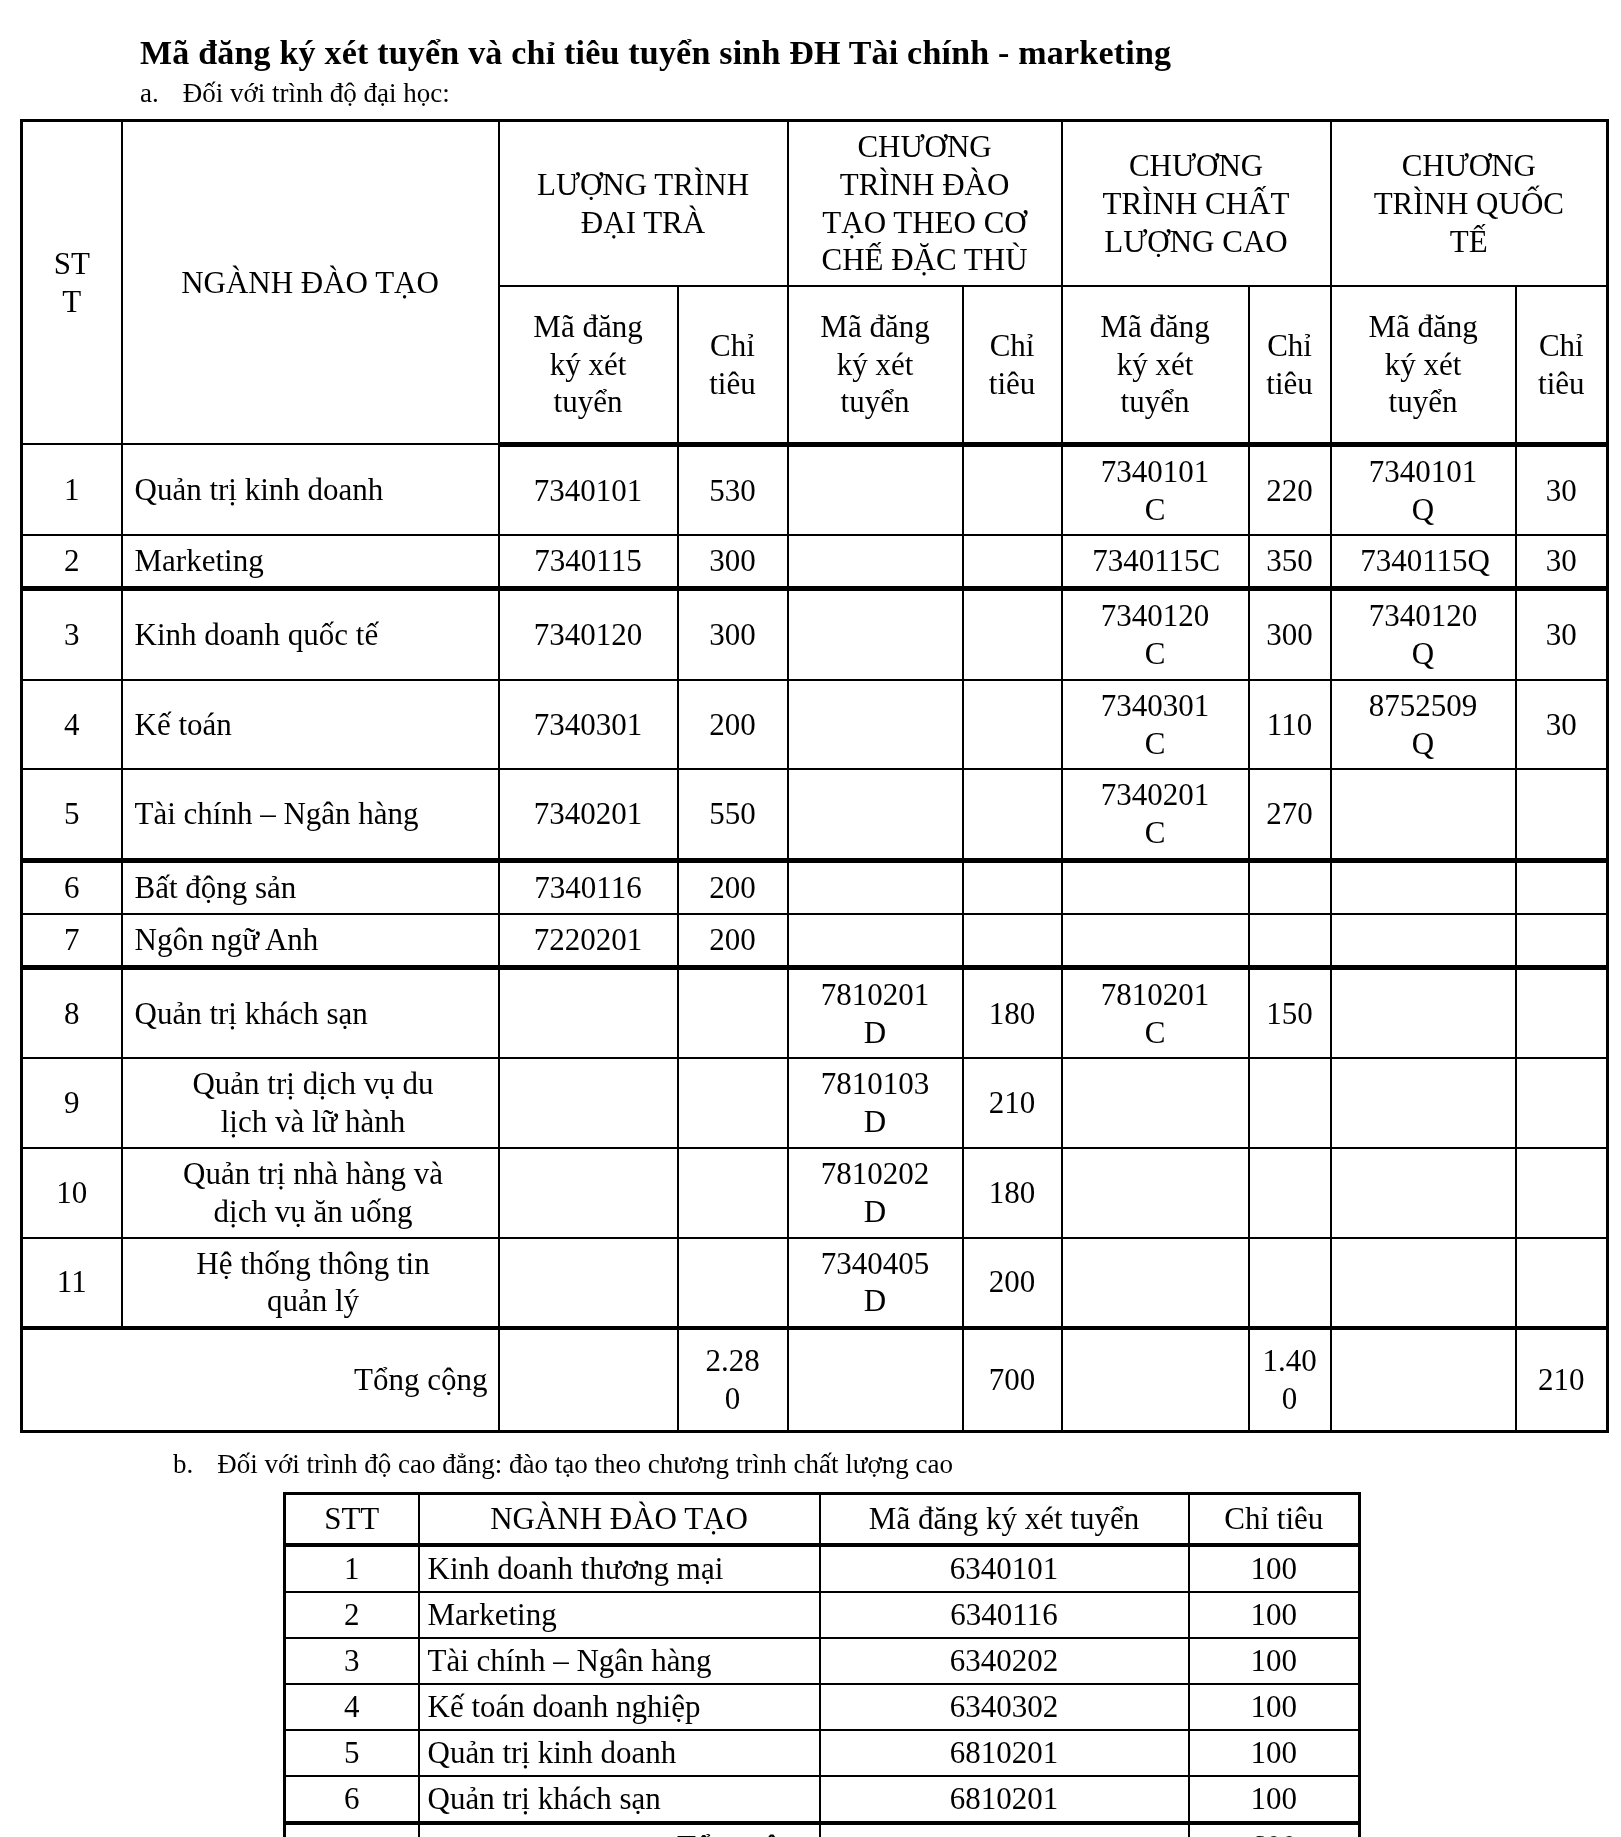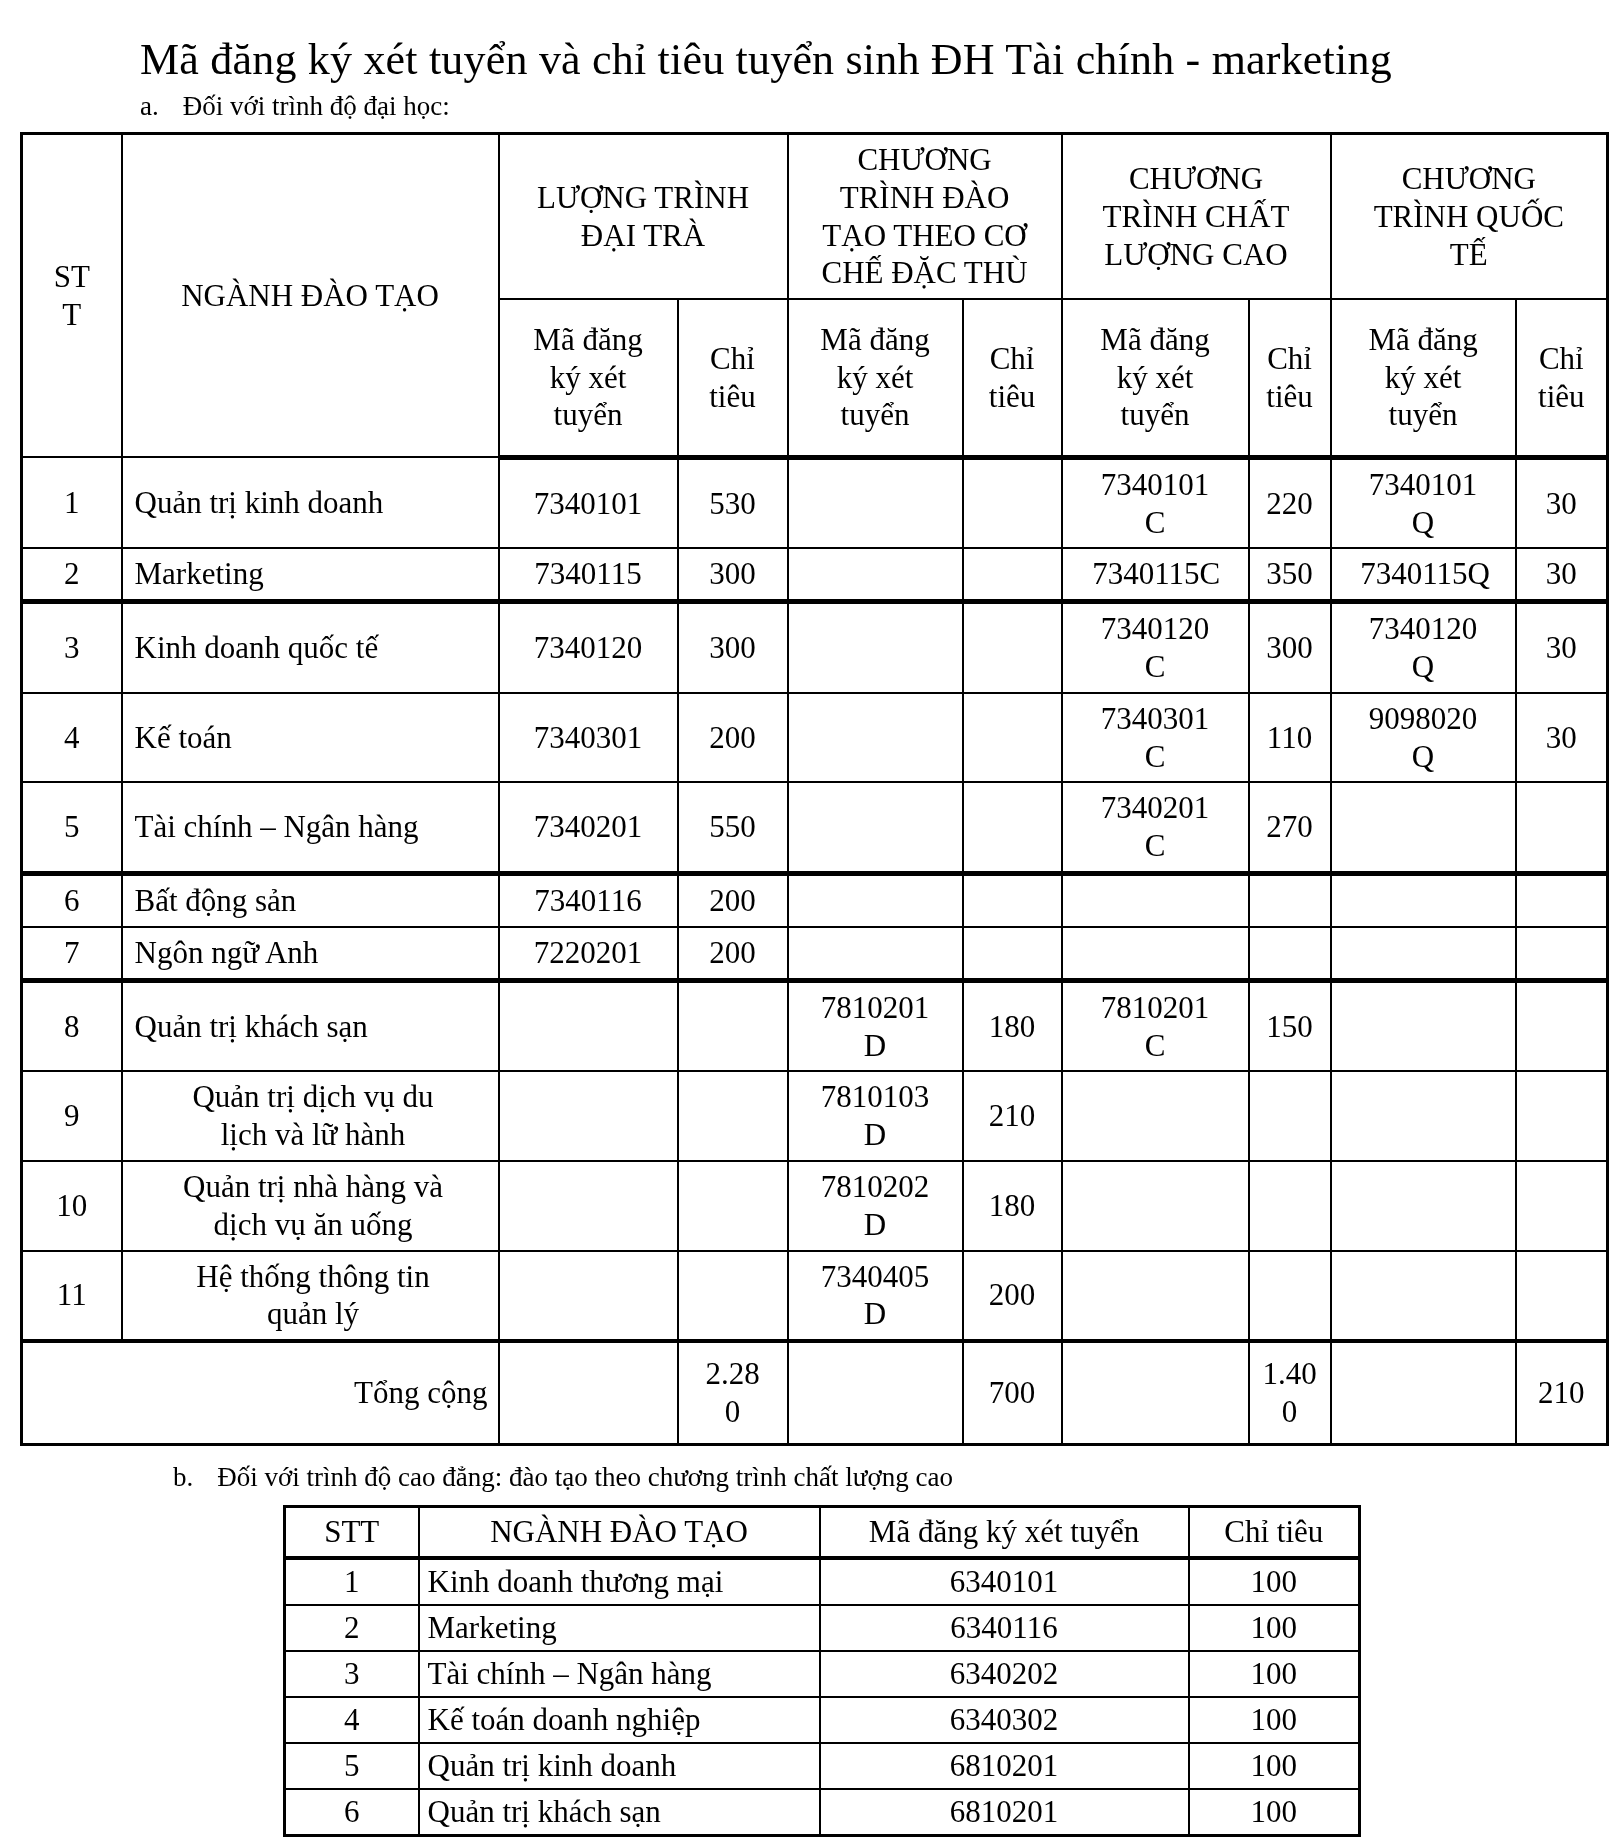--- a/index.html
+++ b/index.html
@@ -8,22 +8,22 @@
     background: #ffffff;
     color: #000000;
     font-family: "Liberation Serif", "DejaVu Serif", serif;
   }
   body {
     width: 1621px;
     min-height: 1837px;
   }
   .title {
     margin: 34px 0 6px 140px;
-    font-size: 44px;
-    font-weight: normal;
+    font-size: 34px;
+    font-weight: bold;
     letter-spacing: 0.2px;
   }
   .section-line {
     font-size: 27px;
     margin: 6px 0 10px 140px;
   }
   .section-line.b { margin-left: 173px; margin-top: 16px; }
   .section-line .marker { display: inline-block; margin-right: 24px; }
 
   table {
@@ -153,21 +153,21 @@
       </tr>
       <tr>
         <td>4</td>
         <td class="c-name"><span class="name-wrap">Kế toán</span></td>
         <td><span class="code-wrap">7340301</span></td>
         <td>200</td>
         <td><span class="code-wrap"></span></td>
         <td></td>
         <td><span class="code-wrap">7340301 C</span></td>
         <td>110</td>
-        <td><span class="code-wrap">9098020 Q</span></td>
+        <td><span class="code-wrap">8752509 Q</span></td>
         <td>30</td>
       </tr>
       <tr class="thick-bottom">
         <td>5</td>
         <td class="c-name"><span class="name-wrap">Tài chính – Ngân hàng</span></td>
         <td><span class="code-wrap">7340201</span></td>
         <td>550</td>
         <td><span class="code-wrap"></span></td>
         <td></td>
         <td><span class="code-wrap">7340201 C</span></td>

